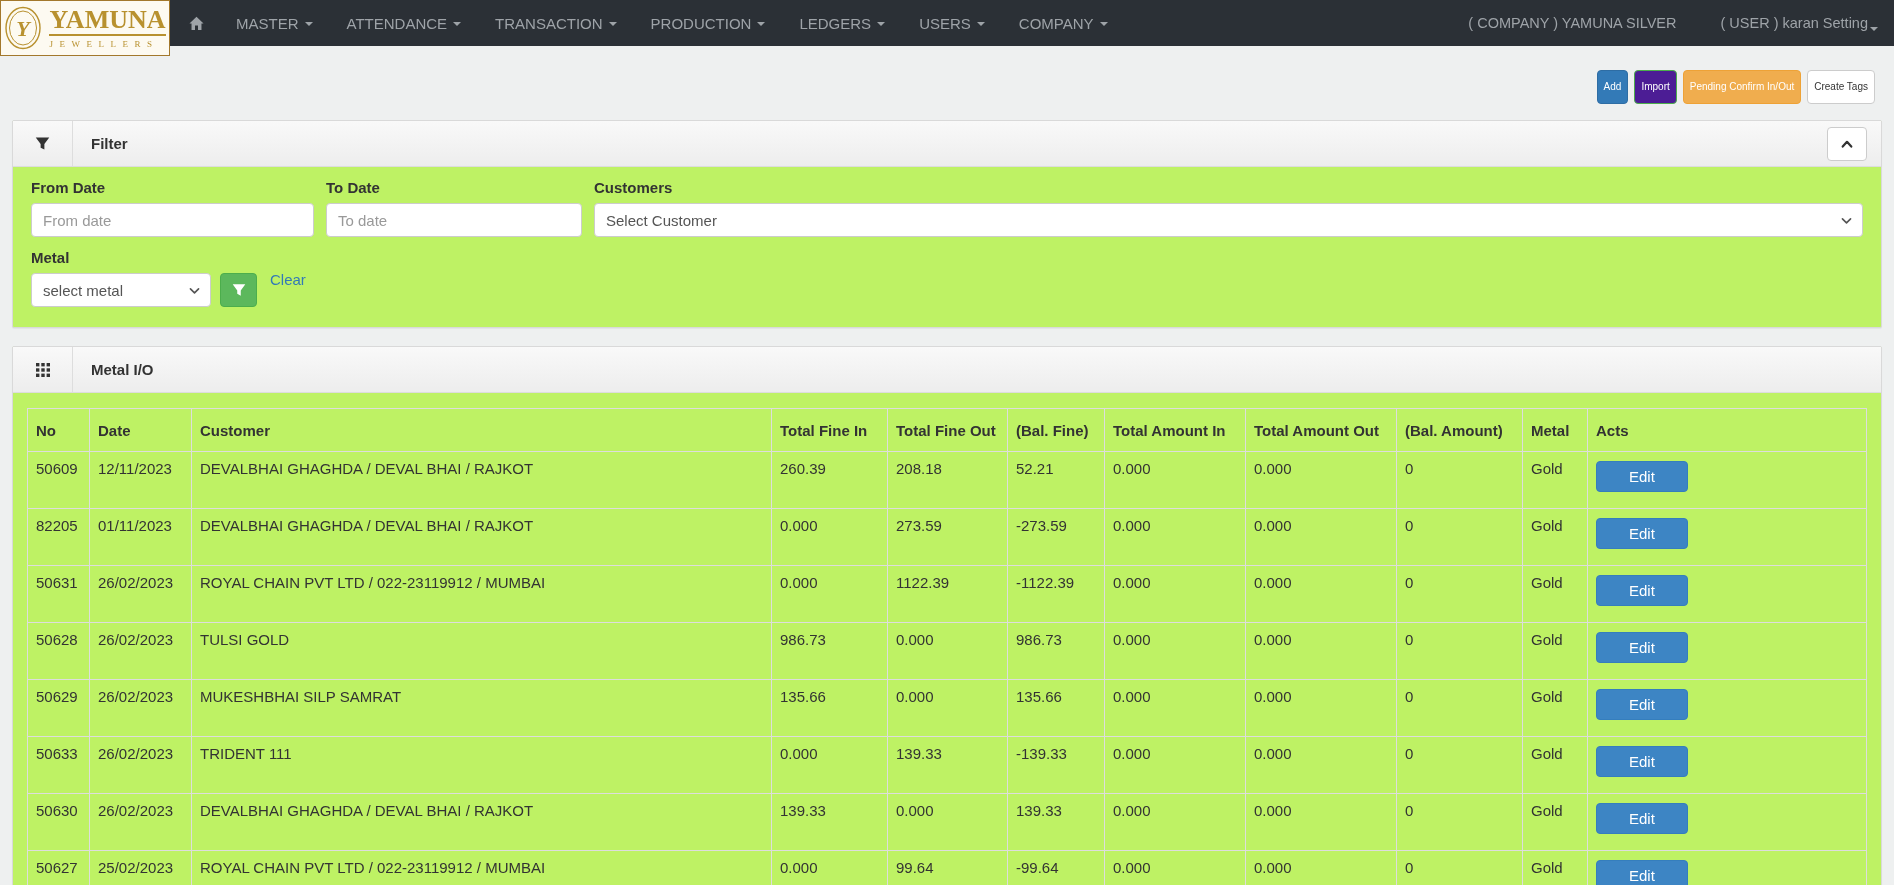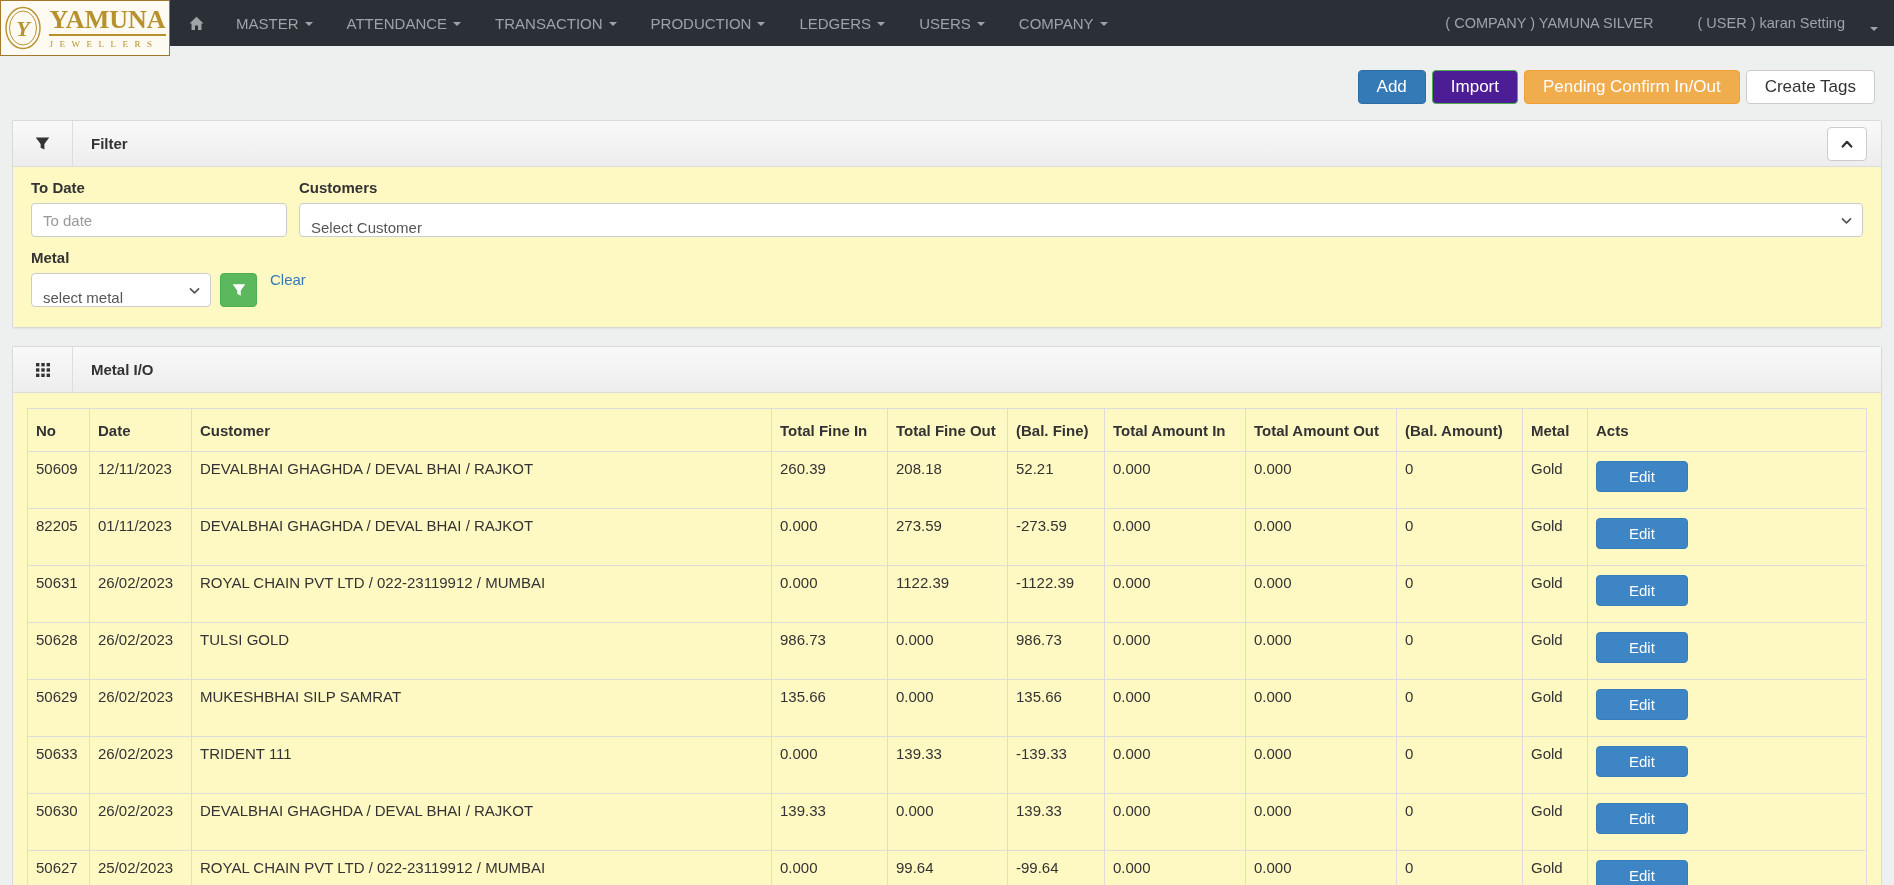--- a/index.html
+++ b/index.html
@@ -41,39 +41,39 @@
   .home-item { padding:0 15px; margin-left:4px; }
   .caret {
     display:inline-block; width:0; height:0;
     border-left:4px solid transparent; border-right:4px solid transparent;
     border-top:4px solid currentColor; margin-top:2px;
   }
   .navbar-right {
     margin-left:auto; display:flex; align-items:center; gap:44px;
     height:46px; padding-right:16px; color:#9ea3a8; font-size:14.5px; white-space:nowrap;
   }
-  .nav-user { display:flex; align-items:flex-end; gap:25px; cursor:pointer; }
+  .nav-user { display:flex; align-items:flex-end; gap:2px; cursor:pointer; }
 
   
   .toolbar {
     display:flex; justify-content:flex-end; gap:6px; padding:24px 19px 0 0;
   }
   .btn {
     font-family:"Liberation Sans", sans-serif;
-    font-size:17px; line-height:20px; padding:6px 18px; border-radius:4px;
+    font-size:10px; line-height:20px; padding:6px 6px; border-radius:4px;
     border:1px solid transparent; color:#fff; cursor:pointer; white-space:nowrap;
   }
   .btn-add     { background:#337ab7; border-color:#2e6da4; }
   .btn-import  { background:#4c1d95; border-color:#4cae4c; }
   .btn-pending { background:#f0ad4e; border-color:#eea236; }
   .btn-create  { background:#fff; color:#333; border-color:#ccc; }
 
   
   .panel {
-    margin:16px 12px 0; background:#fef9c3; border:1px solid #d9d9d9;
+    margin:16px 12px 0; background:#bef264; border:1px solid #d9d9d9;
     border-radius:2px; box-shadow:0 1px 1px rgba(0,0,0,0.05);
   }
   .panel + .panel { margin-top:18px; }
   .panel-heading {
     height:46px; display:flex; align-items:center;
     background:linear-gradient(#f9f9f9, #ededed);
     border-bottom:1px solid #ddd;
   }
   .heading-icon {
     width:60px; height:100%; display:flex; align-items:center; justify-content:center;
@@ -92,21 +92,21 @@
   .fcol1 { width:283px; } .fcol2 { width:256px; } .fcol3 { flex:1; }
   .form-label { font-weight:bold; font-size:15px; color:#333; margin-bottom:7px; }
   .text-input {
     width:100%; height:34px; border:1px solid #ccc; border-radius:4px;
     padding:0 11px; font-size:15px; color:#555; background:#fff;
     font-family:"Liberation Sans", sans-serif;
   }
   .text-input::placeholder { color:#999; opacity:1; }
   .selectbox {
     position:relative; height:34px; border:1px solid #ccc; border-radius:4px;
-    background:#fff; display:flex; align-items:flex-end; padding:0 44px 0 11px;
+    background:#fff; display:flex; align-items:center; padding:0 44px 0 11px;
     font-size:15px; color:#555; cursor:pointer; width:100%;
   }
   .selectbox .chev { position:absolute; right:9px; top:10px; }
   .metal-block { margin-top:12px; }
   .metal-row { display:flex; align-items:flex-start; }
   .metal-select { width:180px; }
   .btn-filter-go {
     width:37px; height:34px; margin-left:9px; background:#5cb85c;
     border:1px solid #4cae4c; border-radius:4px; color:#fff; cursor:pointer;
     display:flex; align-items:center; justify-content:center;
@@ -206,20 +206,24 @@
     <div class="heading-title">Filter</div>
     <div class="collapse-btn">
       <svg width="14" height="12" viewBox="0 0 16 14" fill="none" stroke="currentColor" stroke-width="2.6" stroke-linecap="round" stroke-linejoin="round">
         <path d="M3 10 L8 4.5 L13 10"></path>
       </svg>
     </div>
   </div>
 
   <div class="filter-body">
     <div class="filter-row1">
+      <div class="fcol1">
+        <div class="form-label">From Date</div>
+        <input class="text-input" type="text" placeholder="From date" style="">
+      </div>
       <div class="fcol2">
         <div class="form-label">To Date</div>
         <input class="text-input" type="text" placeholder="To date" style="">
       </div>
       <div class="fcol3">
         <div class="form-label">Customers</div>
         <div class="selectbox">
           <span>Select Customer</span>
           <svg class="chev" width="13" height="13" viewBox="0 0 16 16" fill="none" stroke="#555" stroke-width="2" stroke-linecap="round" stroke-linejoin="round">
             <path d="M3 6 L8 11 L13 6"></path>

